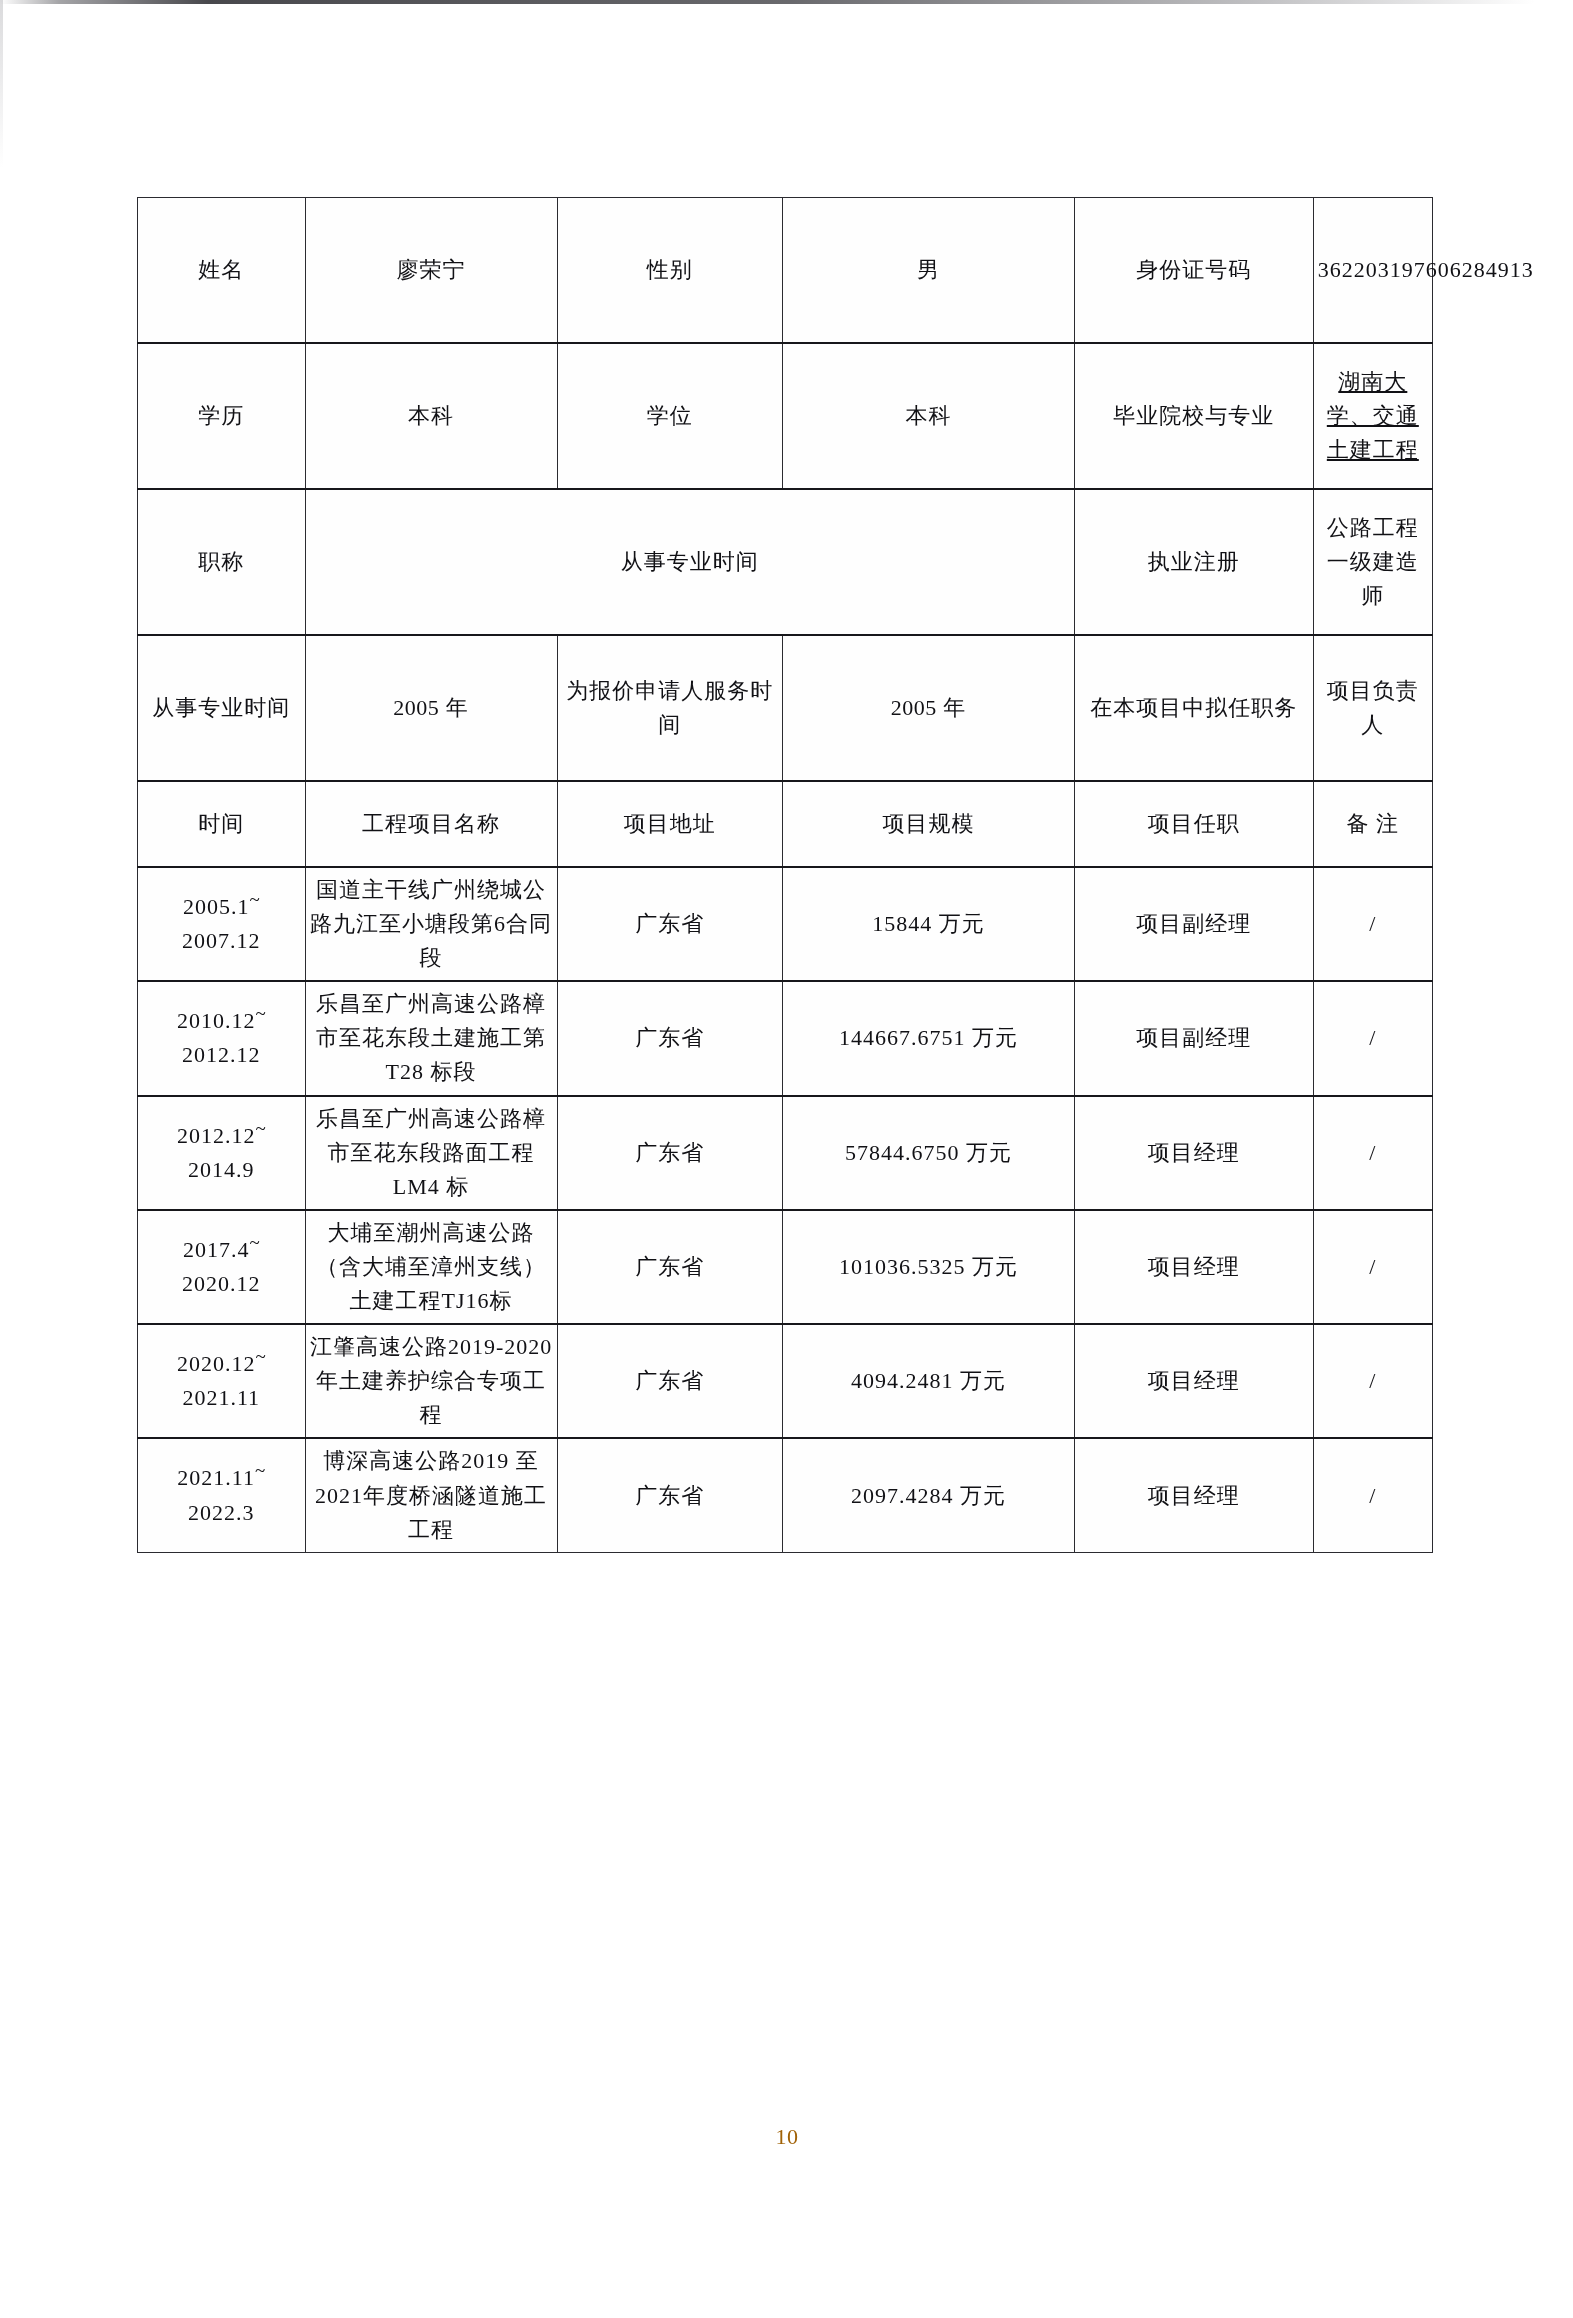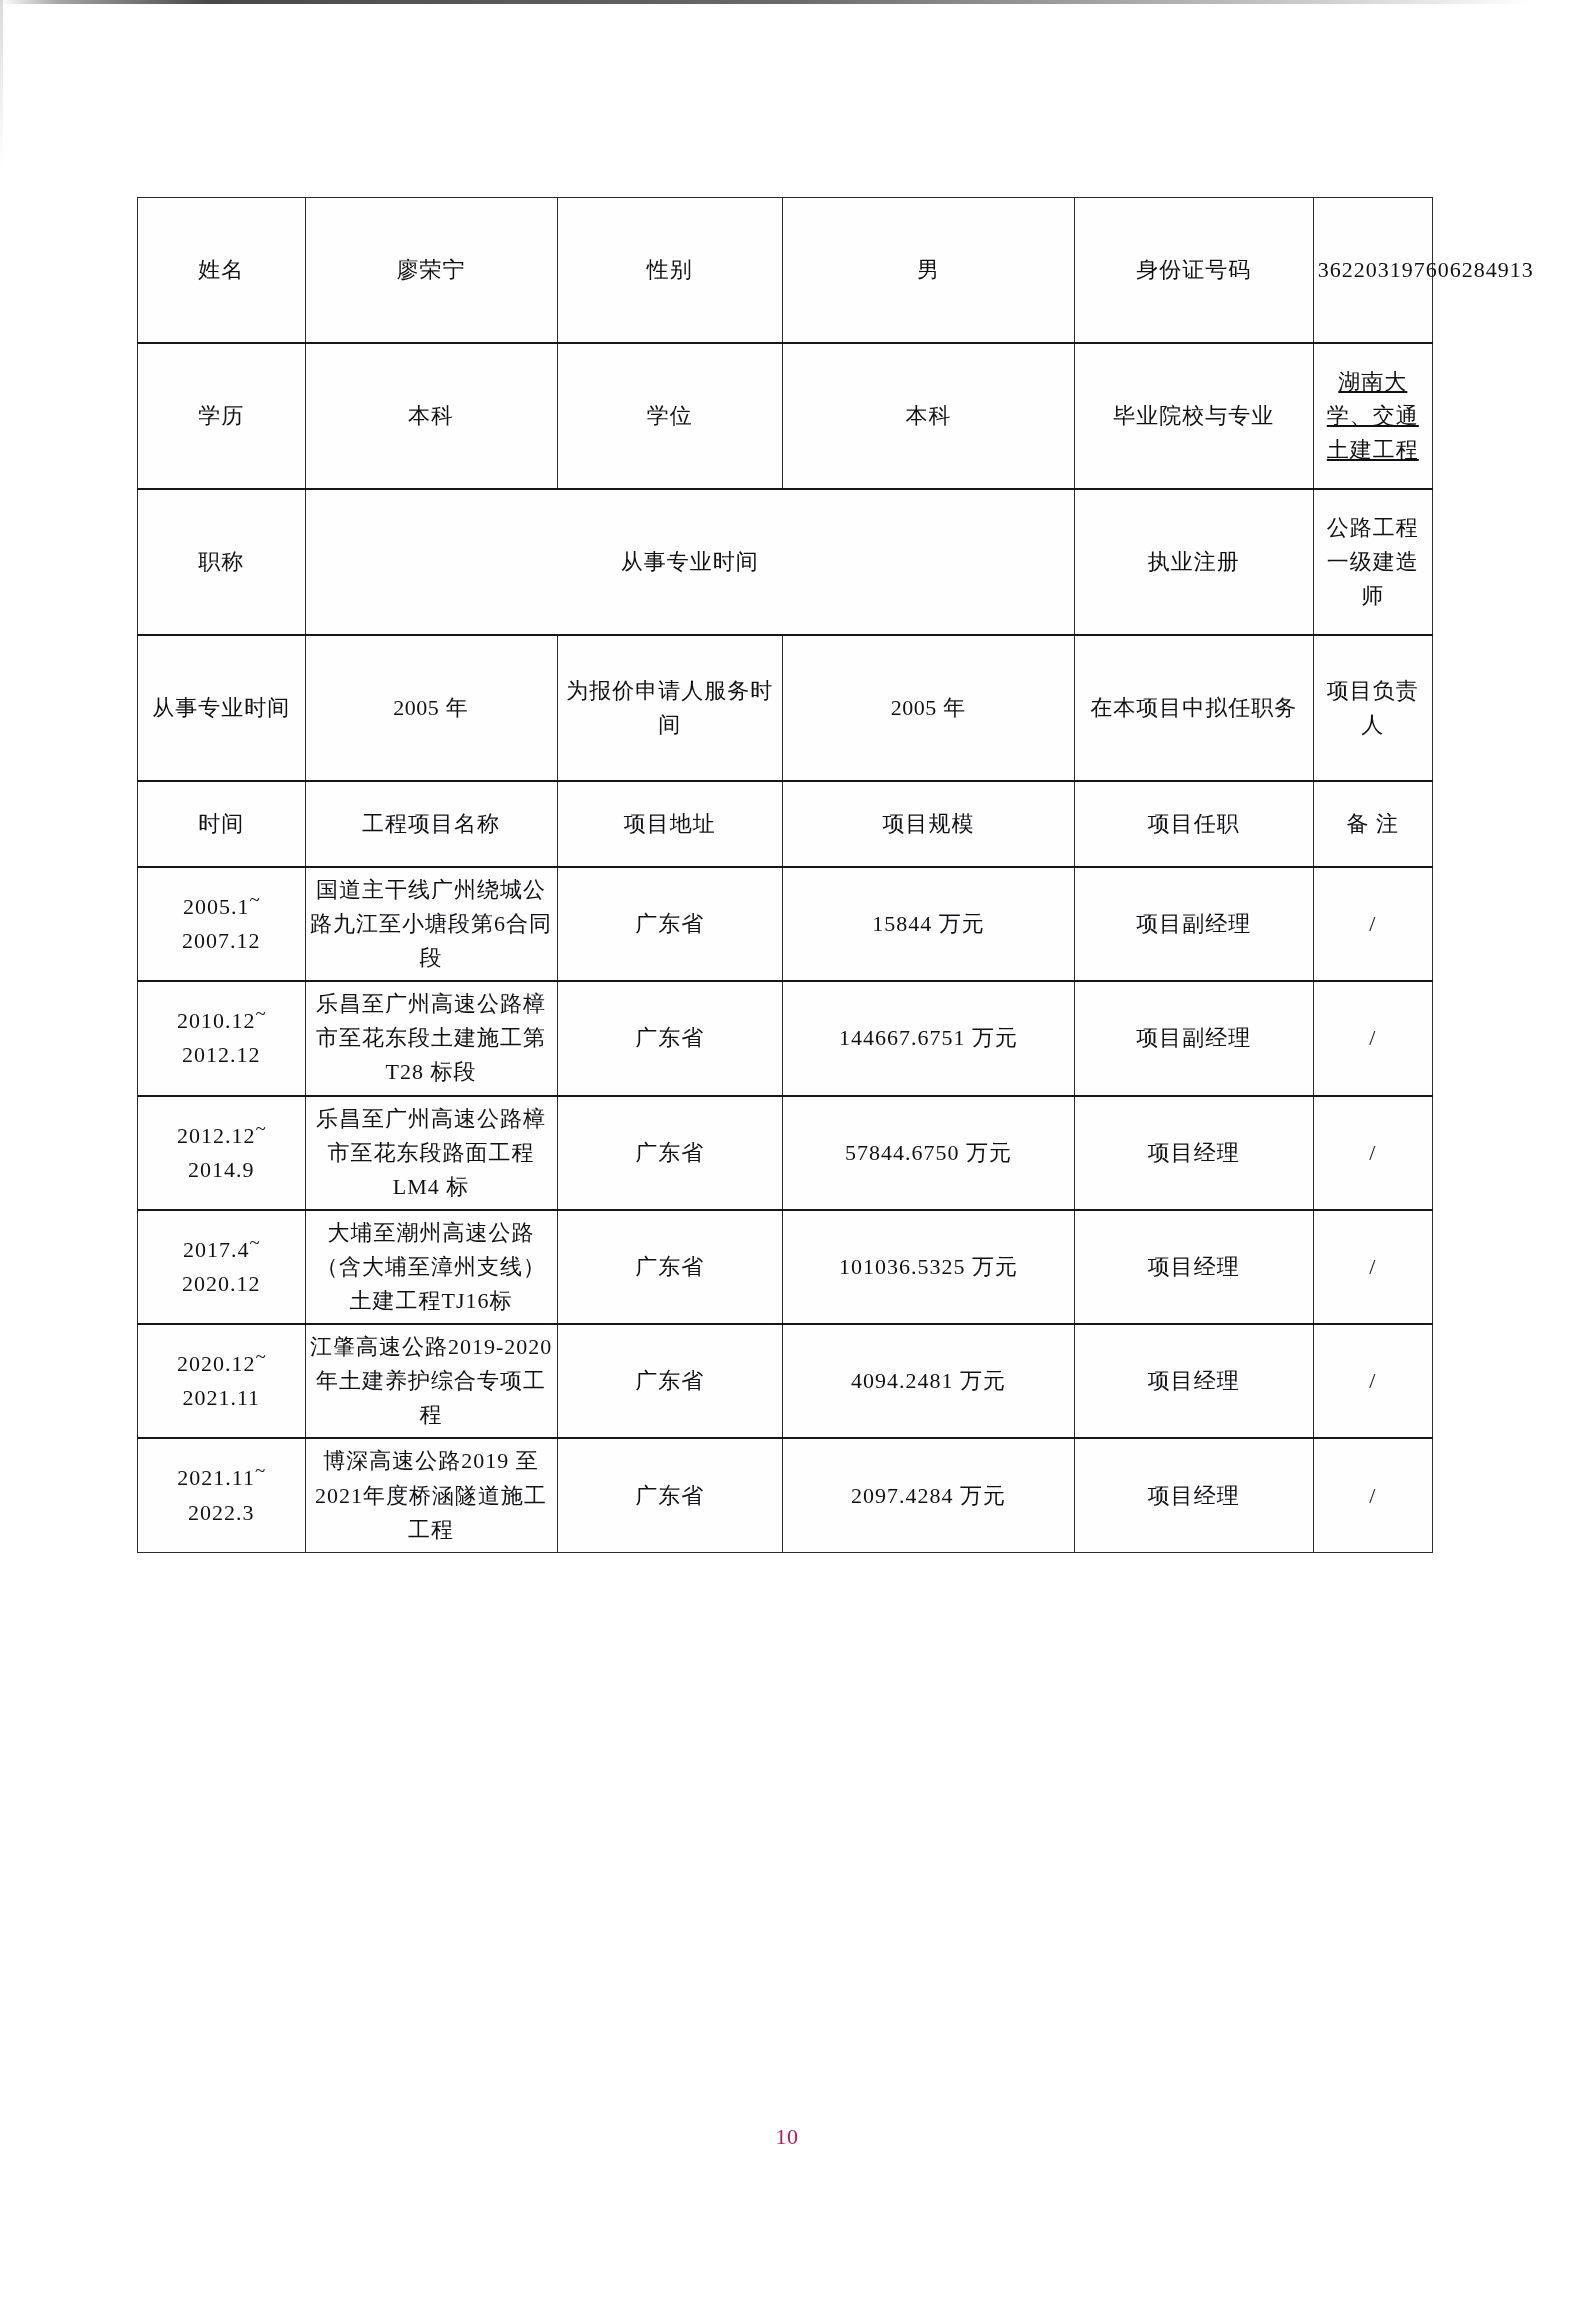--- a/index.html
+++ b/index.html
@@ -99,21 +99,21 @@
 
   
   .page-number {
     position: absolute;
     left: 0;
     top: 2118px;
     width: 1574px;
     text-align: center;
     font-size: 22px;
     font-family: "Liberation Serif", "DejaVu Serif", serif;
-    color: #be185d;
+    color: #a16207;
     letter-spacing: 0.5px;
   }
 </style>
 </head>
 <body>
 
 <div class="scan-edge-top"></div>
 <div class="scan-edge-left"></div>
 
 <div class="page">

